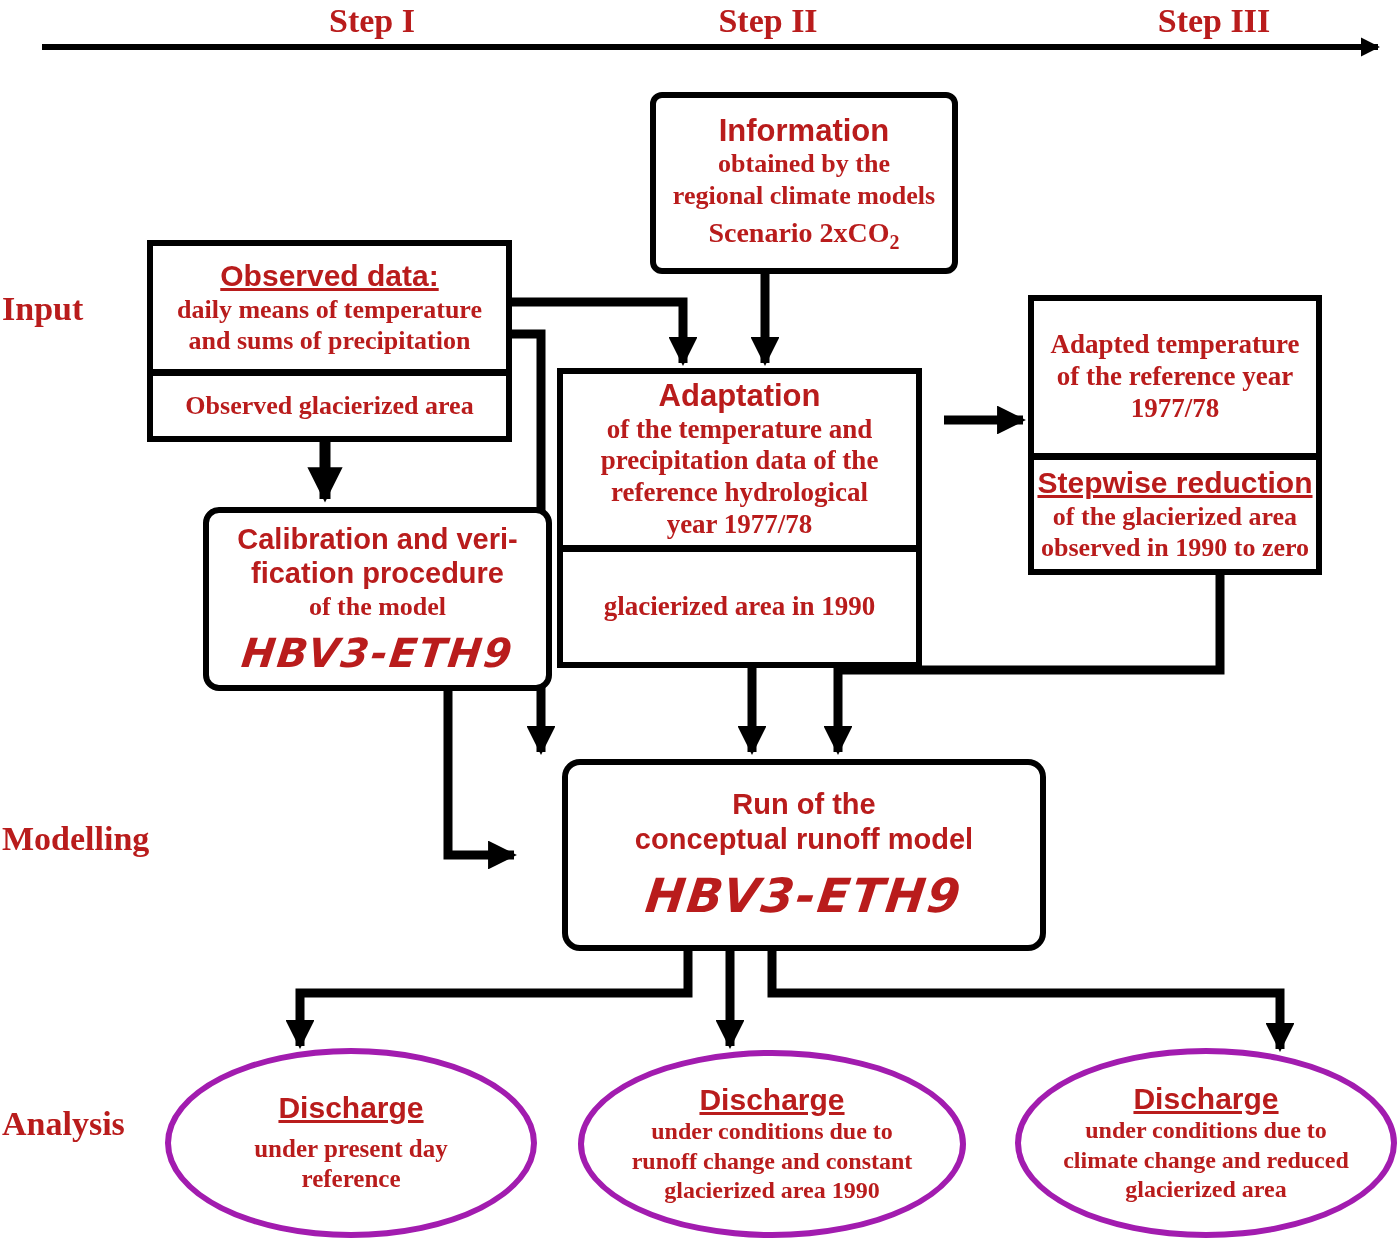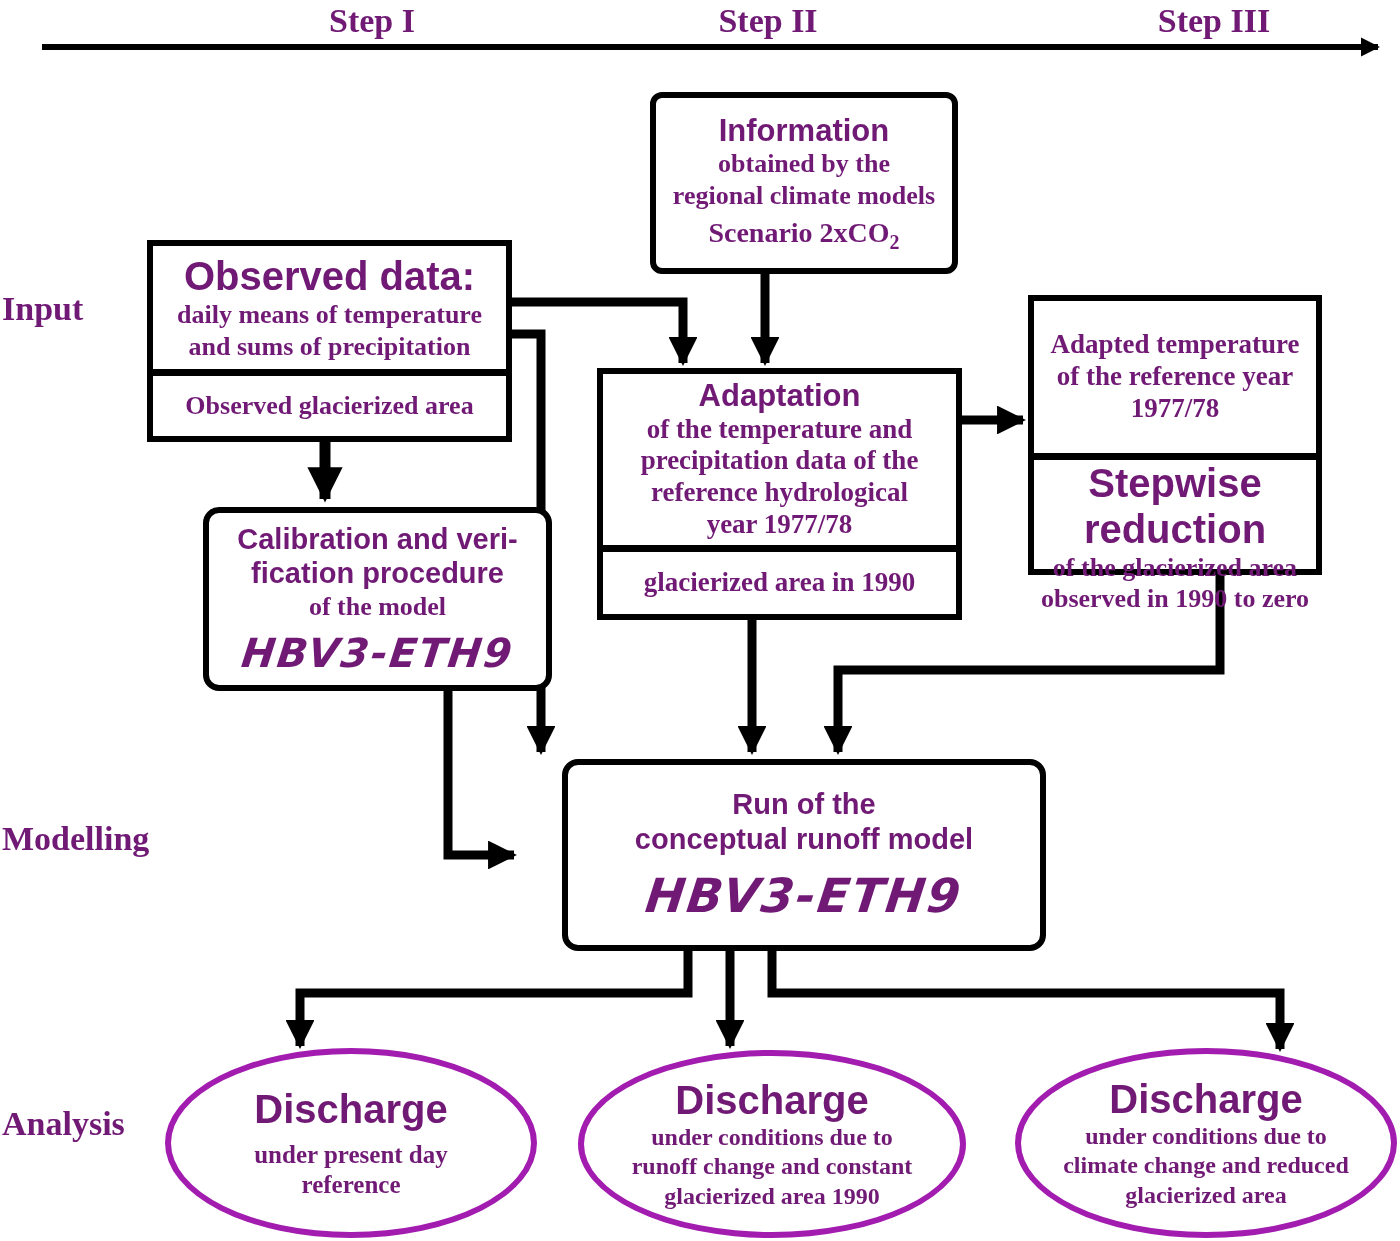--- a/index.html
+++ b/index.html
@@ -1,36 +1,36 @@
 <!DOCTYPE html>
 <html><head>
 <meta charset="utf-8">
 <style>
   html,body{margin:0;padding:0;background:#fff;}
-  .canvas{position:relative;width:1400px;height:1241px;background:#ffffff;color:#701a75;overflow:hidden;}
+  .canvas{position:relative;width:1400px;height:1241px;background:#ffffff;color:#b91c1c;overflow:hidden;}
   svg.connectors{position:absolute;left:0;top:0;z-index:0;}
   .conn{fill:none;stroke:#000;stroke-width:9;stroke-linejoin:miter;}
   .conn.thin{stroke-width:6;}
   .conn.thick{stroke-width:11;}
 
   .step-label{position:absolute;top:2px;transform:translateX(-50%);font-family:"Liberation Serif",serif;font-weight:700;font-size:34px;z-index:1;}
   .row-label{position:absolute;left:2px;font-family:"Liberation Serif",serif;font-weight:700;font-size:34px;z-index:1;}
 
   .node{position:absolute;background:#fff;border:6px solid #000;box-sizing:border-box;display:flex;flex-direction:column;align-items:center;justify-content:center;text-align:center;z-index:1;}
   .node.rounded{border-radius:16px;margin-left:40px;}
   .node.split{justify-content:flex-start;padding:0;}
   .section{width:100%;flex:0 0 auto;display:flex;flex-direction:column;align-items:center;justify-content:center;box-sizing:border-box;}
   .section.bottom{border-top:7px solid #000;flex:1 1 auto;}
 
   .ellipse{position:absolute;background:#fff;border:6px solid #a21caf;border-radius:50%;display:flex;flex-direction:column;align-items:center;justify-content:center;text-align:center;box-sizing:border-box;z-index:1;padding:0 18px;}
 
   .sans{font-family:"Liberation Sans",sans-serif;font-weight:700;}
   .serif{font-family:"Liberation Serif",serif;font-weight:700;}
   .t31{font-size:31px;line-height:1.15;}
-  .t30{font-size:40px;line-height:1.15;}
+  .t30{font-size:30px;line-height:1.15;text-decoration:underline;}
   .t29{font-size:29px;line-height:1.2;}
   .t28{font-size:28px;line-height:1.15;}
   .t27{font-size:27px;line-height:1.18;}
   .t26{font-size:26px;line-height:1.2;}
   .t25{font-size:25px;line-height:1.22;}
   .t24{font-size:24px;line-height:1.22;}
   .model-name{font-family:"DejaVu Sans",sans-serif;font-weight:700;font-style:italic;transform:skewX(-7deg);letter-spacing:2px;}
   .gap8{margin-top:8px;} .gap6{margin-top:6px;} .gap12{margin-top:12px;}
 </style>
 </head>
@@ -77,21 +77,21 @@
     <div class="section" style="height:123px;">
       <div class="sans t30">Observed data:</div>
       <div class="serif t26">daily means of temperature</div>
       <div class="serif t26">and sums of precipitation</div>
     </div>
     <div class="section bottom">
       <div class="serif t26">Observed glacierized area</div>
     </div>
   </div>
 
-  <div class="node split" style="left:597px;top:368px;width:365px;height:252px;">
+  <div class="node split" style="left:557px;top:368px;width:365px;height:300px;">
     <div class="section" style="height:171px;">
       <div class="sans t31">Adaptation</div>
       <div class="serif t27">of the temperature and</div>
       <div class="serif t27">precipitation data of the</div>
       <div class="serif t27">reference hydrological</div>
       <div class="serif t27">year 1977/78</div>
     </div>
     <div class="section bottom">
       <div class="serif t27">glacierized area in 1990</div>
     </div>
@@ -110,21 +110,21 @@
     </div>
   </div>
 
   <div class="node rounded" style="left:163px;top:507px;width:349px;height:184px;">
     <div class="sans t29">Calibration and veri-</div>
     <div class="sans t29">fication procedure</div>
     <div class="serif t26">of the model</div>
     <div class="model-name gap8" style="font-size:40px;">HBV3-ETH9</div>
   </div>
 
-  <div class="node rounded" style="left:522px;top:759px;width:484px;height:192px;">
+  <div class="node rounded" style="left:522px;top:759px;width:484px;height:192px;border-radius:18px;">
     <div class="sans t29" style="font-weight:700;">Run of the</div>
     <div class="sans t29" style="font-weight:700;">conceptual runoff model</div>
     <div class="model-name gap12" style="font-size:47px;">HBV3-ETH9</div>
   </div>
 
   <div class="ellipse" style="left:165px;top:1048px;width:372px;height:190px;">
     <div class="sans t30">Discharge</div>
     <div class="serif t25 gap8">under present day</div>
     <div class="serif t25">reference</div>
   </div>

